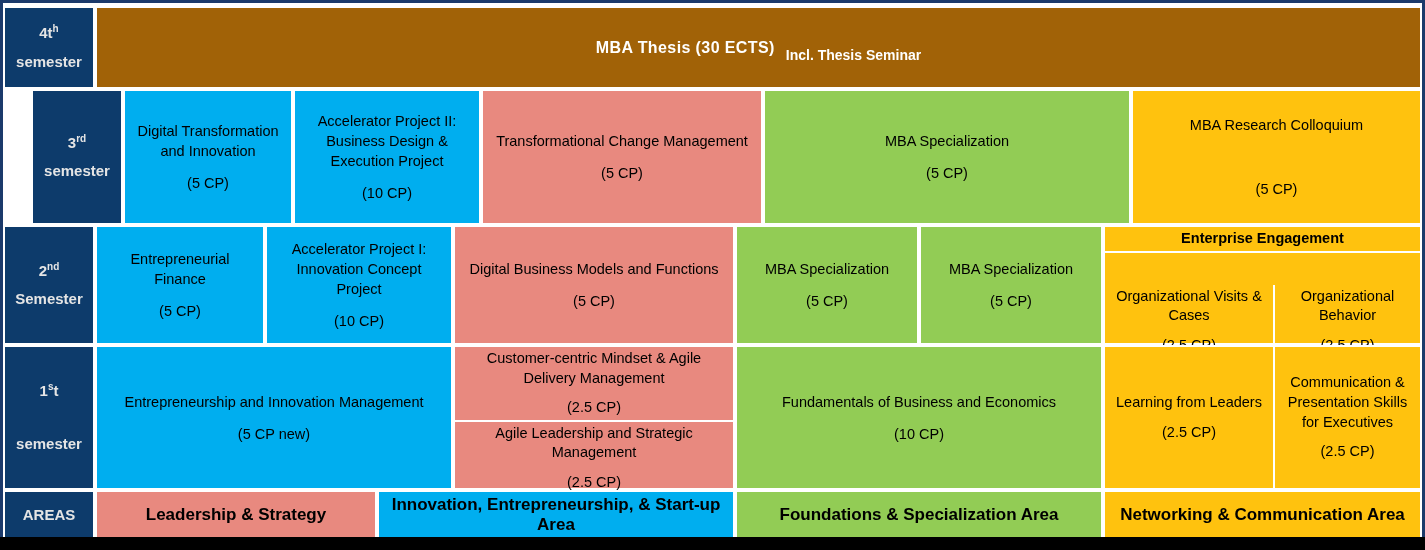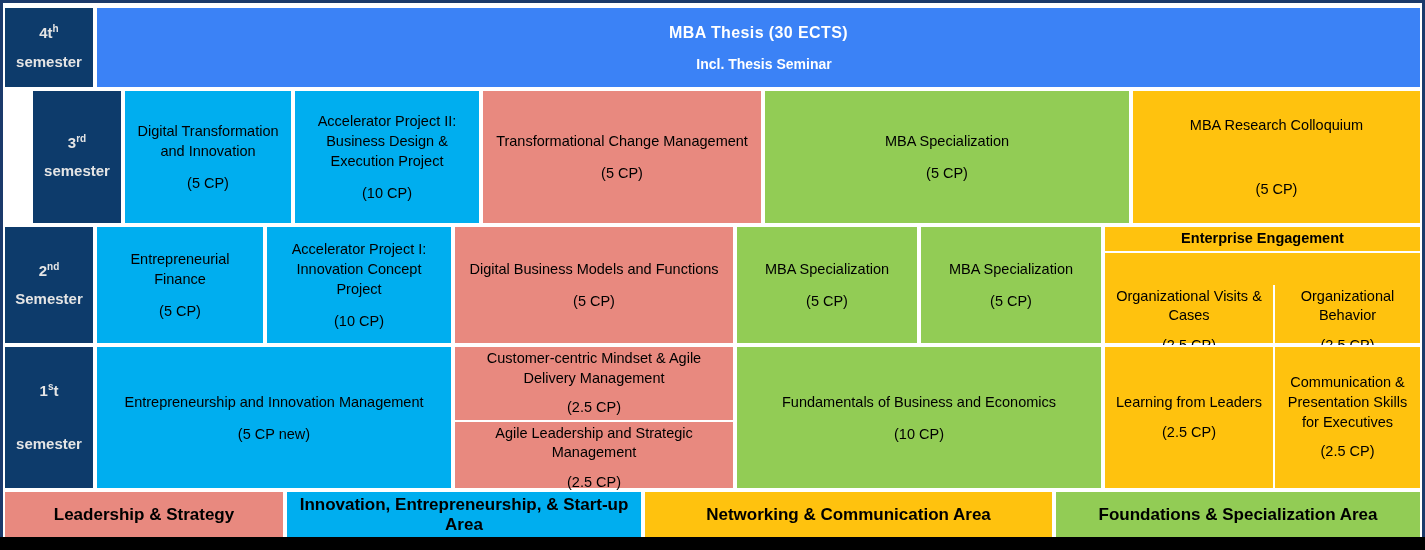--- a/index.html
+++ b/index.html
@@ -76,24 +76,24 @@
   .blue   { background: #00AEEF; }
   .salmon { background: #E8897F; }
   .green  { background: #92CC55; }
   .yellow { background: #FFC20E; }
 
   
   #row-thesis { top: 3px; height: 83px; }
   #row-thesis .sem-label { height: 83px; }
   #thesis-banner {
     flex: 1 1 auto;
-    background: #3b82f6;
+    background: #a16207;
     color: #ffffff;
     display: flex;
-    flex-direction: column;
+    flex-direction: row;
     align-items: center;
     justify-content: center;
     border: 2px solid #ffffff;
   }
   #thesis-title { font-size: 16px; font-weight: bold; letter-spacing: .4px; }
   #thesis-sub   { font-size: 14px; font-weight: bold; margin-top: 14px; padding-left: 11px; }
 
   
   #row-3 { top: 86px; height: 136px; }
   #row-3 .sem-label { height: 136px; margin-left: 28px; }
@@ -289,22 +289,23 @@
         </div>
         <div class="sub" style="flex:1 1 auto;">
           <div>Communication &amp; Presentation Skills for Executives</div>
           <div class="cp">(2.5 CP)</div>
         </div>
       </div>
     </div>
   </div>
 
   <div class="row" id="row-areas">
+    <div class="sem-label">AREAS</div>
 
     <div class="cell salmon c-c">Leadership &amp; Strategy</div>
     <div class="cell blue c-ab">Innovation, Entrepreneurship, &amp; Start-up Area</div>
+    <div class="cell green c-de">Foundations &amp; Specialization Area</div>
     <div class="cell yellow c-fg">Networking &amp; Communication Area</div>
-    <div class="cell green c-de">Foundations &amp; Specialization Area</div>
   </div>
 
 </div>
 
 <div id="bottom-bar"></div>
 
 </body></html>

